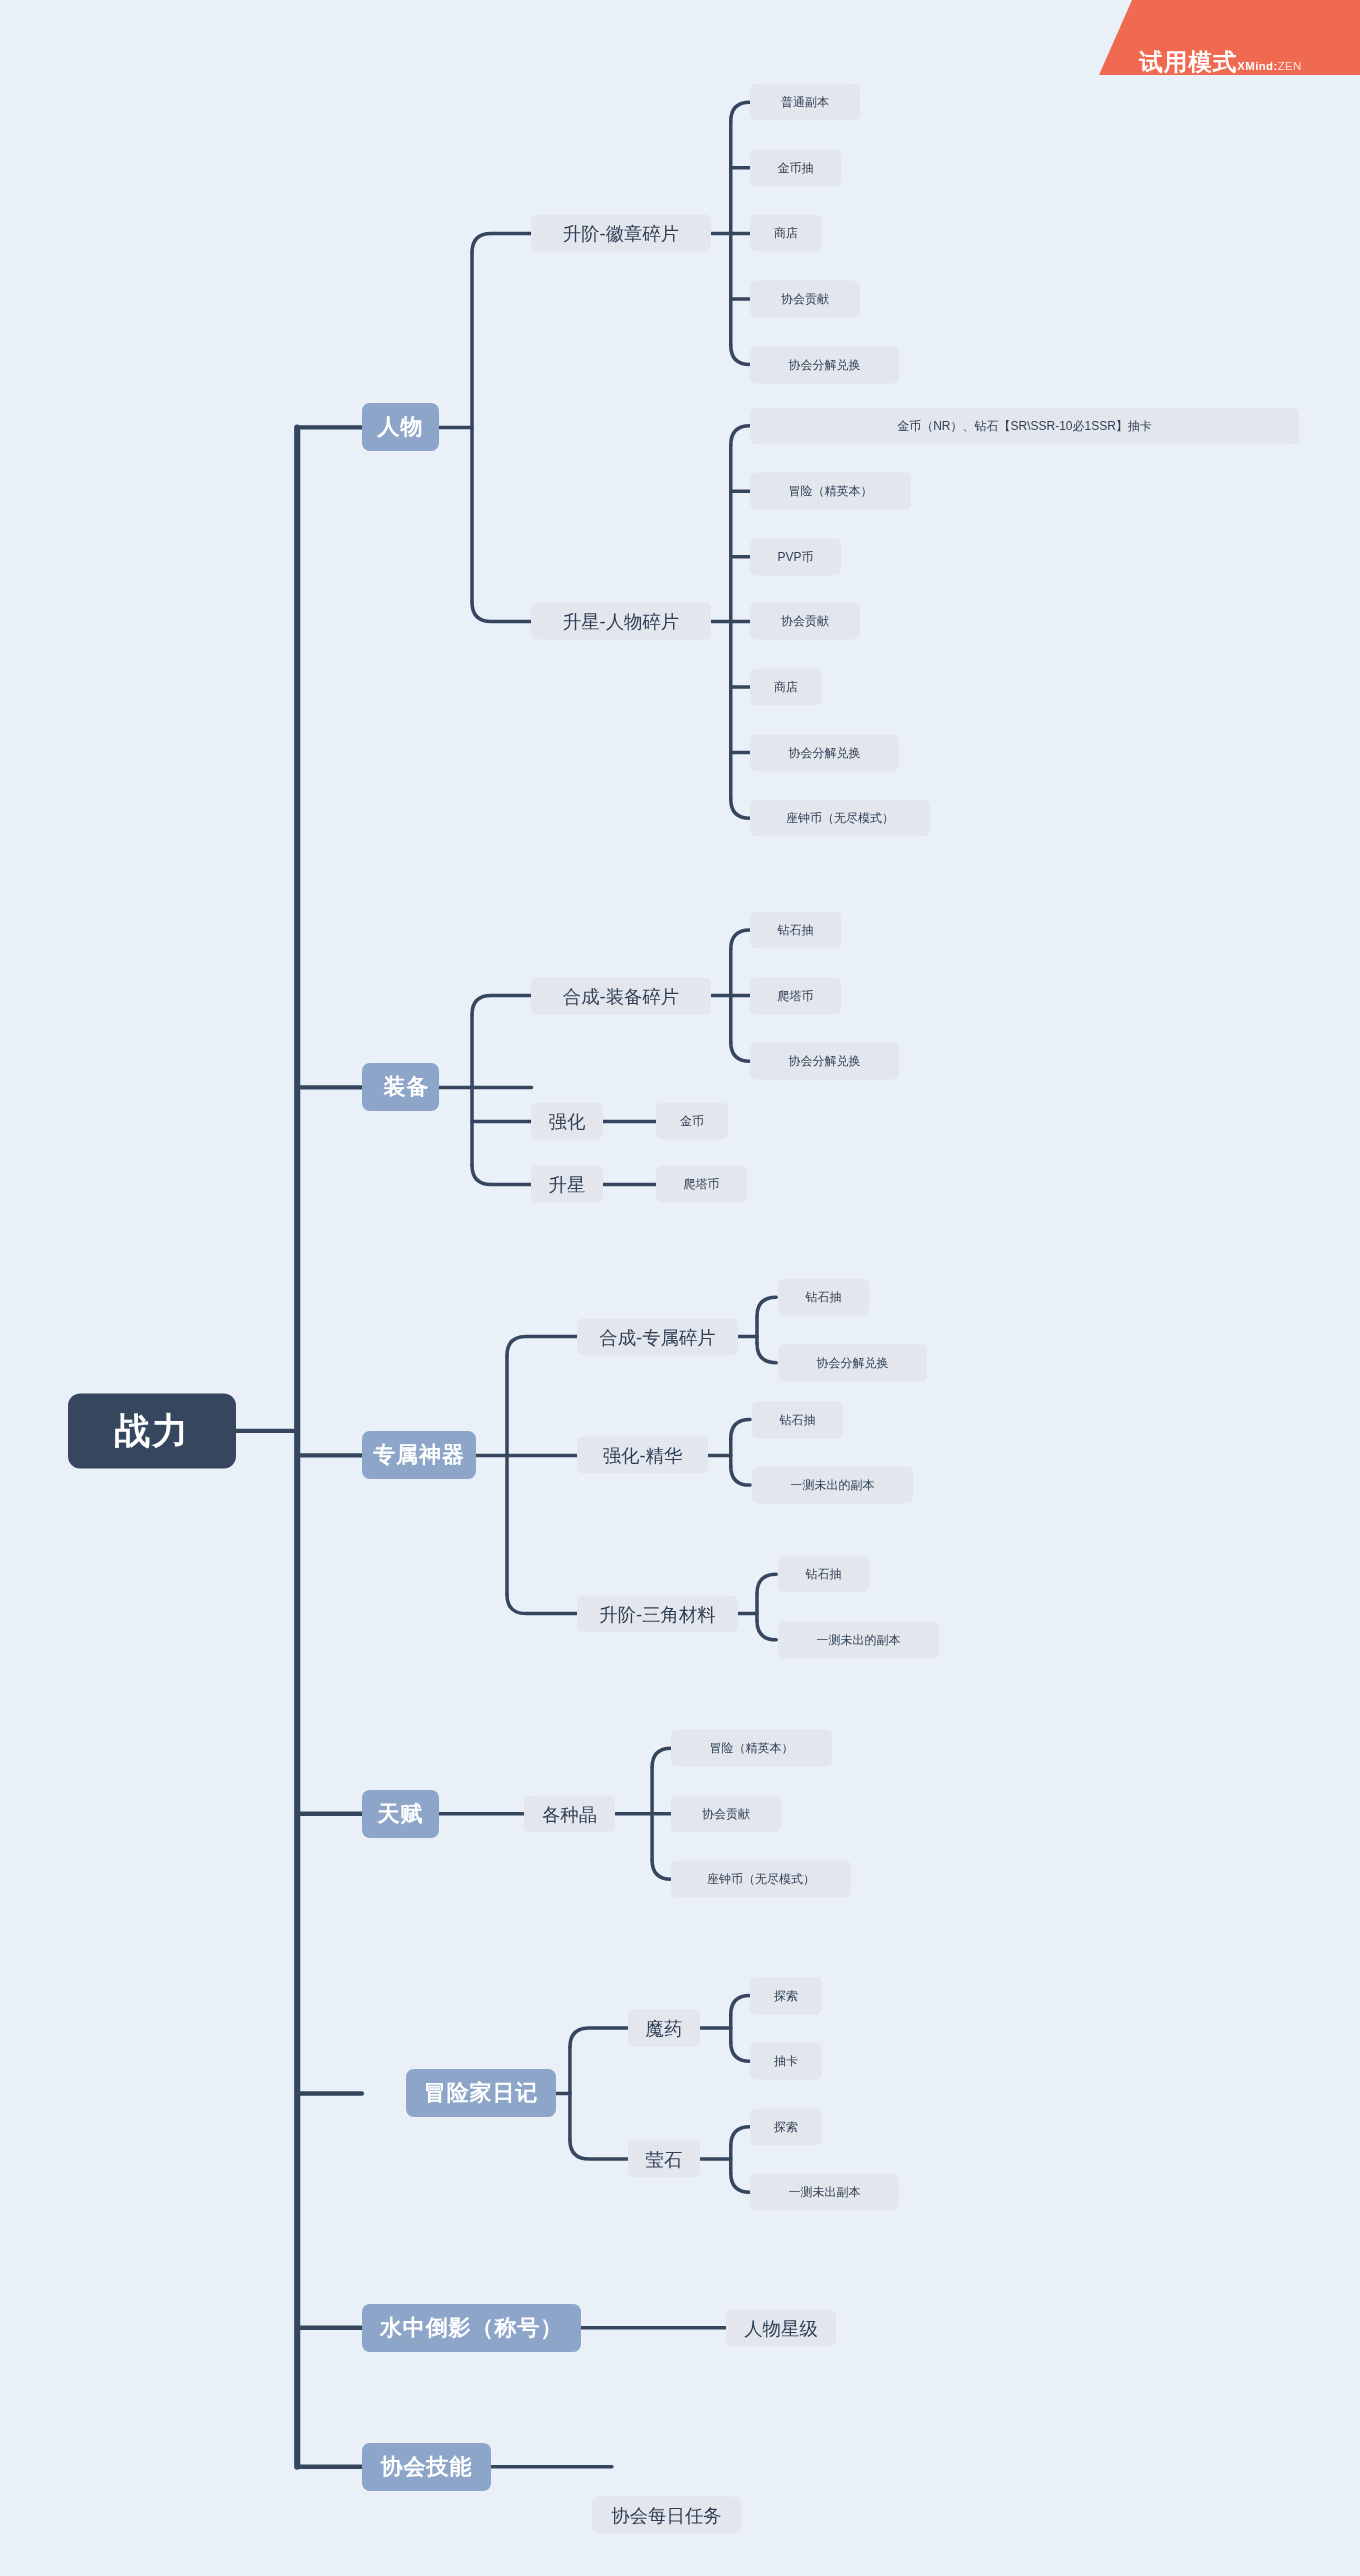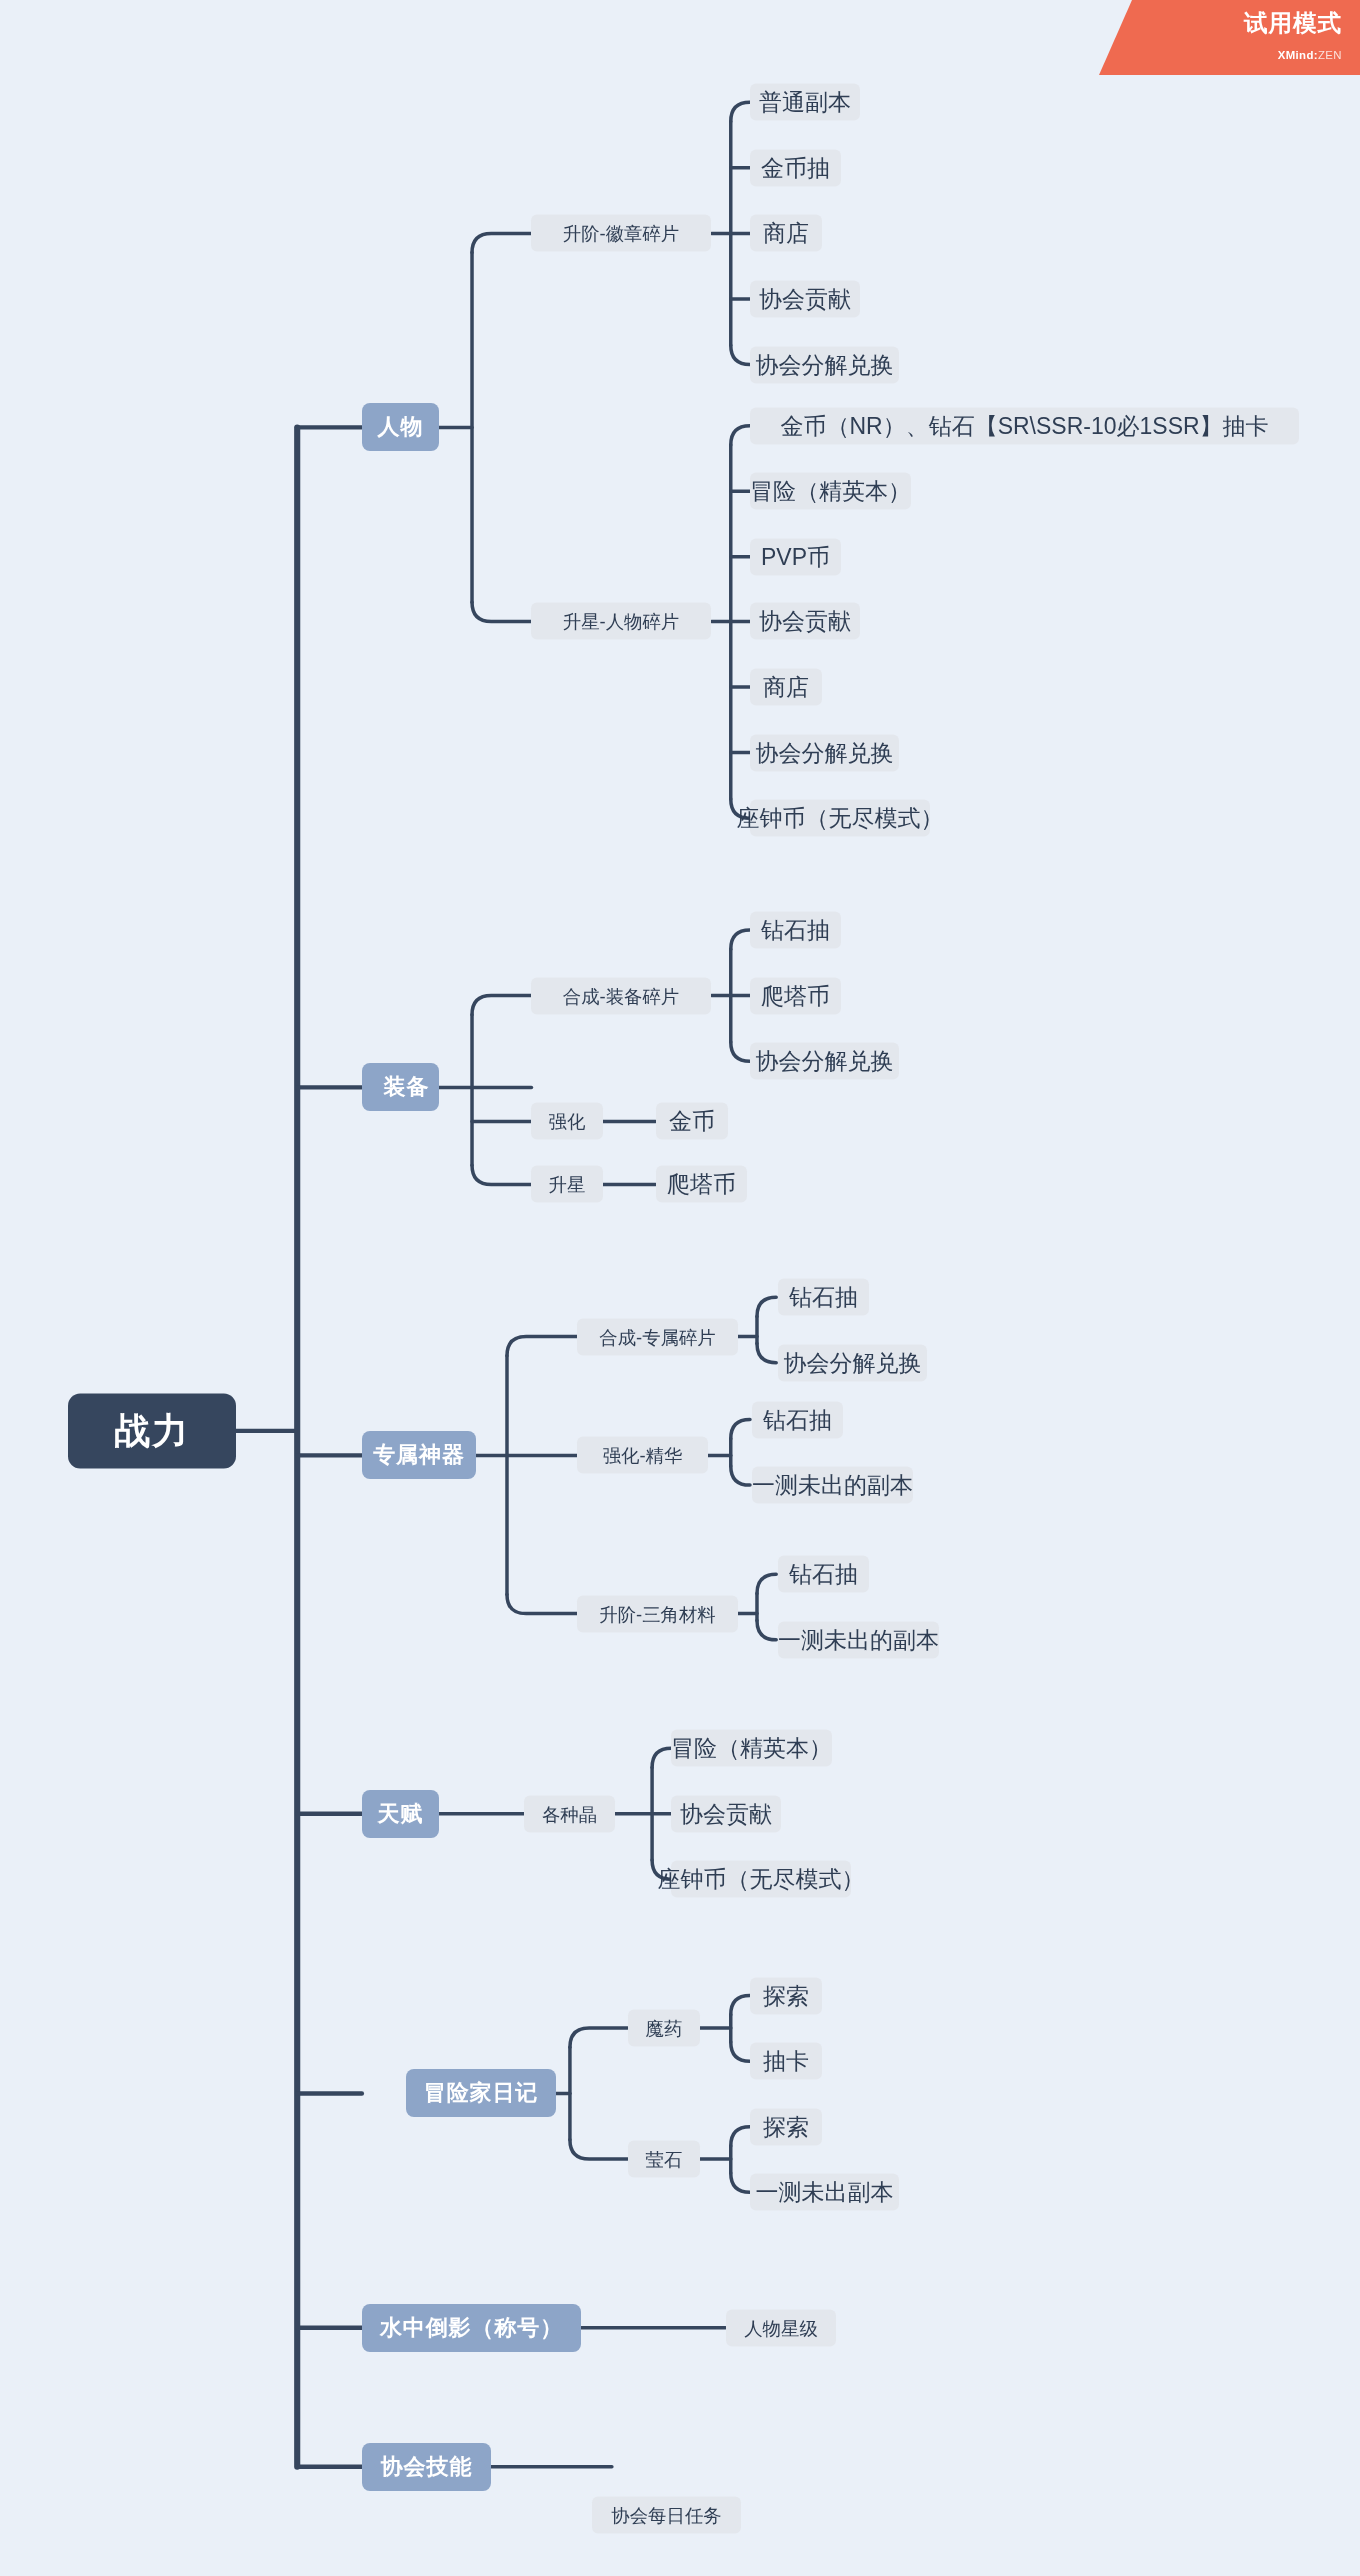--- a/index.html
+++ b/index.html
@@ -51,34 +51,34 @@
   }
   .node.l2 {
     background: #e3e7ed;
     color: #2f3e54;
     font-size: 18.4px;
     border-radius: 6.1px;
   }
   .node.l3 {
     background: #e3e7ed;
     color: #2f3e54;
-    font-size: 23px;
+    font-size: 12px;
     border-radius: 6.1px;
   }
   .banner {
     position: absolute;
     top: 0;
     right: 0;
     width: 262px;
     height: 75px;
     background: #ef6a50;
     color: #ffffff;
     clip-path: polygon(33px 0, 100% 0, 100% 100%, 0 100%);
     display: flex;
-    flex-direction: column;
+    flex-direction: row;
     align-items: flex-end;
     justify-content: center;
     padding-right: 19px;
     box-sizing: border-box;
   }
   .banner-title {
     font-size: 23.6px;
     font-weight: bold;
     line-height: 1.05;
     letter-spacing: 0.9px;

